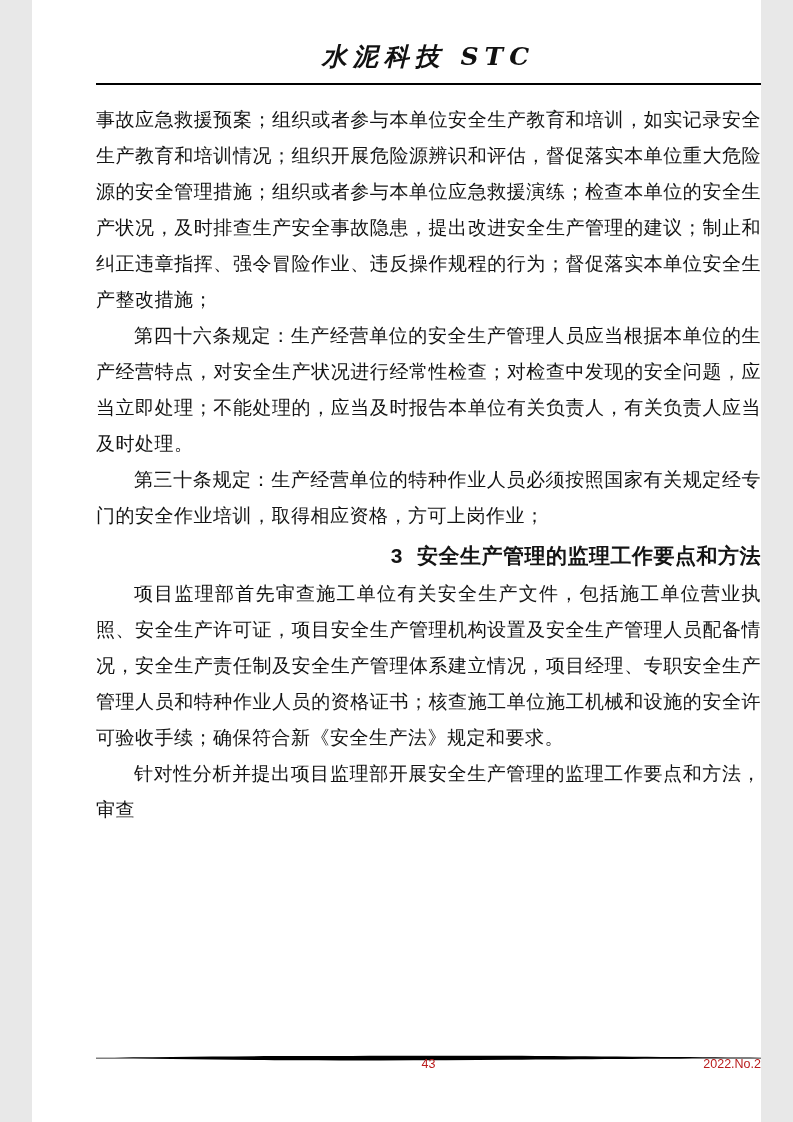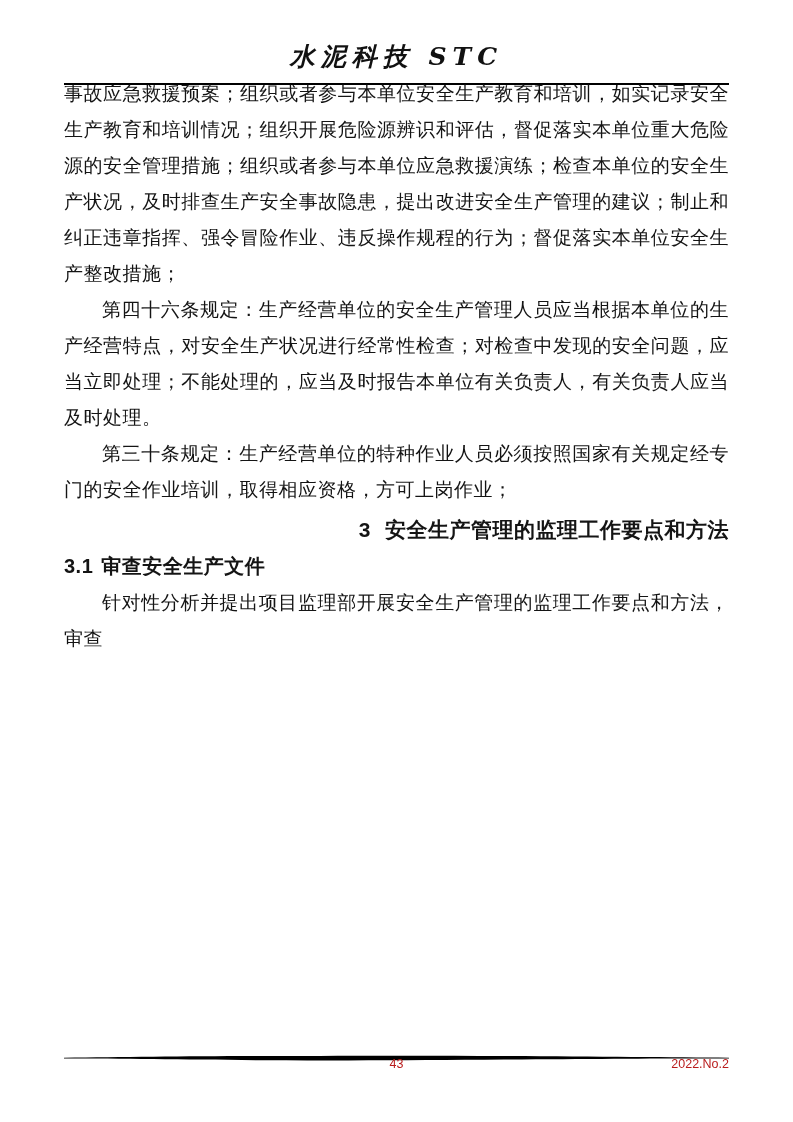--- a/index.html
+++ b/index.html
@@ -1,19 +1,19 @@
 <!DOCTYPE html>
 <html><head>
 <meta charset="utf-8">
 <style>
   * { margin: 0; padding: 0; box-sizing: border-box; }
   html, body { background: #e8e8e8; }
   .page {
     position: relative;
-    width: 793px;
+    width: 729px;
     height: 1122px;
     margin: 0 auto;
     background: #ffffff;
     color: #141414;
     font-family: "Liberation Serif", serif;
     overflow: hidden;
   }
   .header {
     position: absolute;
     top: 40px;
@@ -33,21 +33,21 @@
   .header-rule {
     position: absolute;
     top: 83px;
     left: 64px;
     width: 665px;
     height: 0;
     border-top: 2px solid #000;
   }
   .content {
     position: absolute;
-    top: 76px;
+    top: 102px;
     left: 64px;
     width: 665px;
     font-size: 19px;
     line-height: 36px;
     text-align: justify;
     letter-spacing: 0.5px;
   }
   .para { text-indent: 2em; }
   .para.no-indent { text-indent: 0; }
   .section-heading {
@@ -115,24 +115,22 @@
 
     <p class="para">第四十六条规定：生产经营单位的安全生产管理人员应当根据本单位的生产经营特点，对安全生产状况进行经常性检查；对检查中发现的安全问题，应当立即处理；不能处理的，应当及时报告本单位有关负责人，有关负责人应当及时处理。</p>
 
     <p class="para">第三十条规定：生产经营单位的特种作业人员必须按照国家有关规定经专门的安全作业培训，取得相应资格，方可上岗作业；</p>
 
     <h2 class="section-heading">
       <span class="sec-num">3</span><span>安全生产管理的监理工作要点和方法</span>
     </h2>
 
 
-    <h3 class="subsection-heading">
-      <span class="sec-num">3.1</span><span>审查安全生产文件</span>
-    </h3>
 
+    <p class="para">项目监理部首先审查施工单位有关安全生产文件，包括施工单位营业执照、安全生产许可证，项目安全生产管理机构设置及安全生产管理人员配备情况，安全生产责任制及安全生产管理体系建立情况，项目经理、专职安全生产管理人员和特种作业人员的资格证书；核查施工单位施工机械和设施的安全许可验收手续；确保符合新《安全生产法》规定和要求。</p>
 
     <p class="para">针对性分析并提出项目监理部开展安全生产管理的监理工作要点和方法，审查</p>
 
   </div>
 
   <div class="footer-rule">
     <svg width="665" height="8" viewBox="0 0 665 8" preserveAspectRatio="none">
       <path d="M0,3.8
                C 60,2.9 120,2.2 200,2.0
                C 290,1.7 360,1.4 440,2.0

